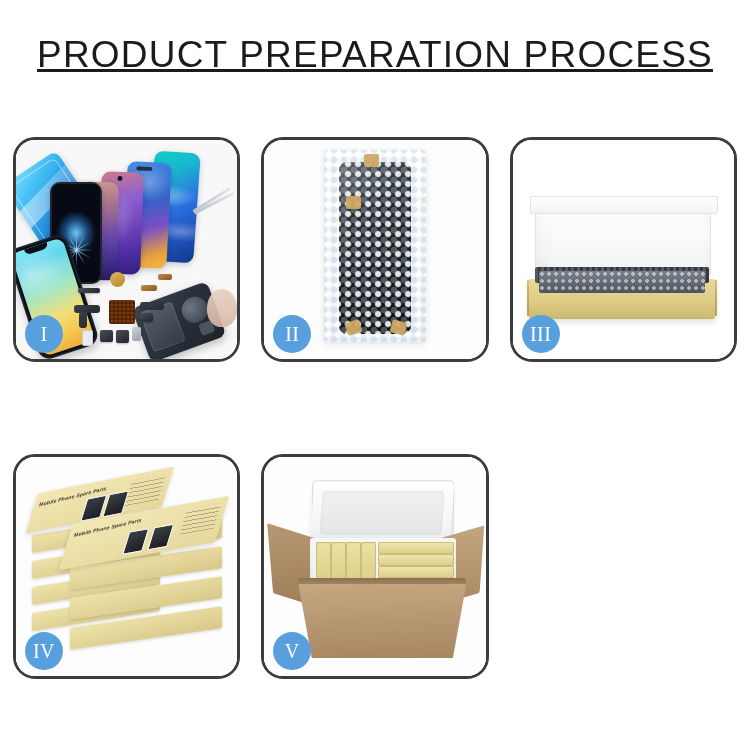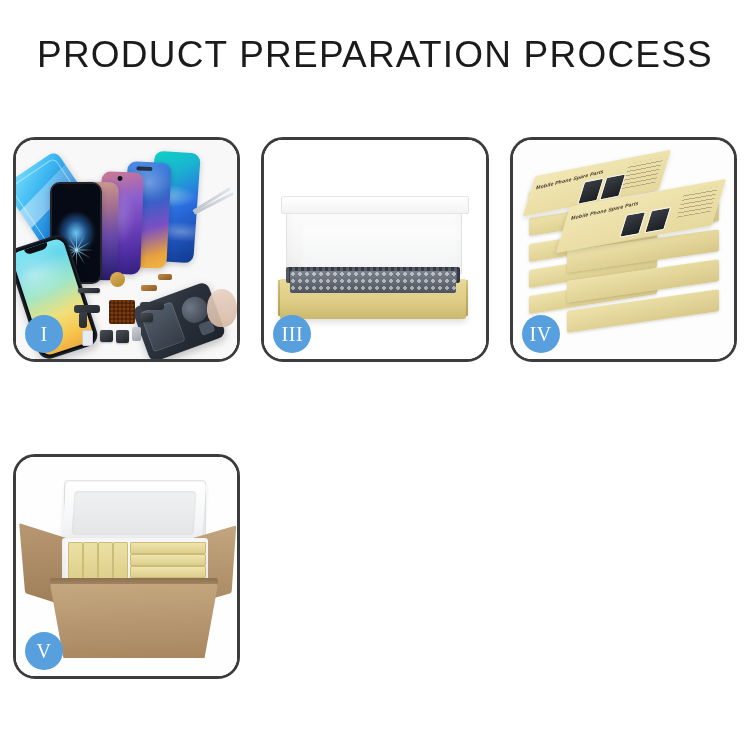--- a/index.html
+++ b/index.html
@@ -32,20 +32,21 @@
   }
   .main-title {
     font-family: "Liberation Sans", sans-serif;
     font-size: 37px;
     font-weight: 400;
     letter-spacing: 1.2px;
     color: #1b1b1b;
     line-height: 46px;
     margin: 0;
     white-space: nowrap;
+    text-decoration: underline;
   }
   .sub-title {
     font-family: "Liberation Sans", sans-serif;
     font-size: 15px;
     font-weight: 400;
     color: #3a3a3a;
     line-height: 22px;
     margin: 9px 0 0 0;
     letter-spacing: 0.15px;
     white-space: nowrap;
@@ -554,20 +555,36 @@
         <div class="tweezer">
             <i></i>
             <i></i>
           </div>
         <div class="finger"></div>
 
         <div class="badge">I</div>
       </div>
     </div>
 
+    <div class="panel">
+      <div class="panel-stage">
+        <div class="p2-bg"></div>
+        <div class="bubble-bag">
+          <div class="inner-screen"></div>
+          <div class="flexcable"></div>
+          <div class="bubbles"></div>
+          <div class="bubbles2"></div>
+          <div class="tape t1"></div>
+          <div class="tape t2"></div>
+          <div class="tape t3"></div>
+          <div class="tape t4"></div>
+        </div>
+        <div class="badge">II</div>
+      </div>
+    </div>
 
     <div class="panel">
       <div class="panel-stage">
         <div class="p3-bg"></div>
         <div class="box3">
           <div class="lid">
             <div class="foam"></div>
           </div>
           <div class="flapL"></div>
           <div class="flapR"></div>

